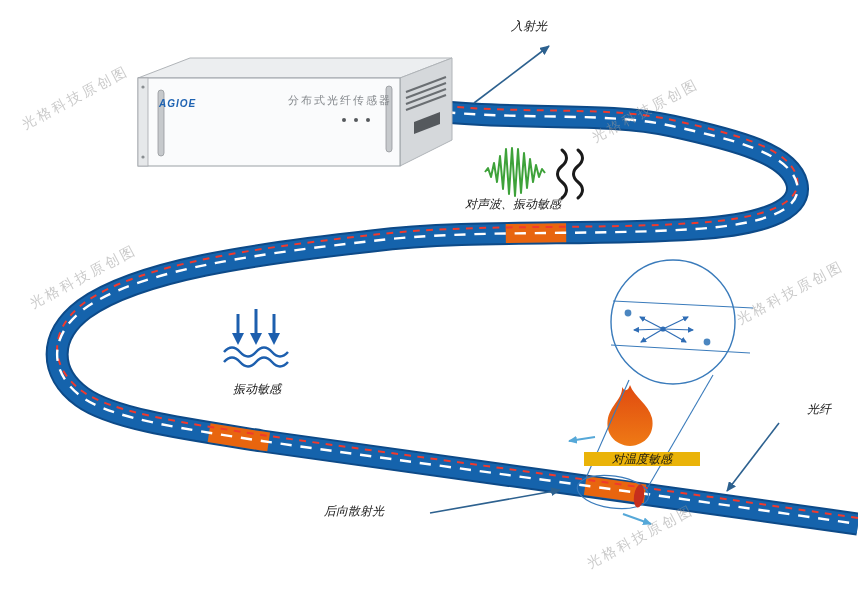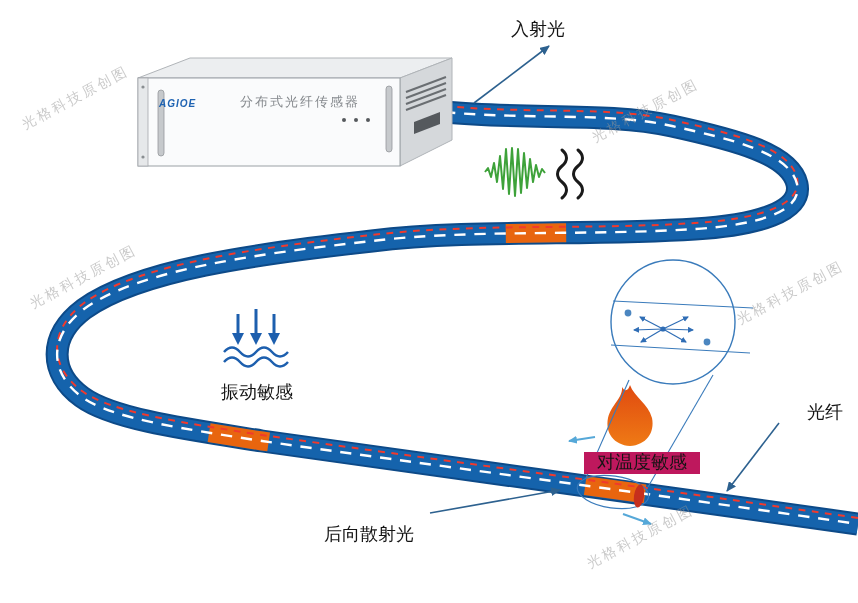--- a/index.html
+++ b/index.html
@@ -3,38 +3,39 @@
 <meta charset="utf-8">
 <style>
   html,body{margin:0;padding:0;}
   body{
     width:858px;height:603px;position:relative;background:#ffffff;
     font-family:"Liberation Sans","DejaVu Sans",sans-serif;overflow:hidden;
   }
   .stage{position:absolute;left:0;top:0;width:858px;height:603px;}
   svg{position:absolute;left:0;top:0;}
   .label{
-    position:absolute;color:#141414;font-size:18px;line-height:1.2;
+    position:absolute;color:#141414;font-size:12px;line-height:1.2;
     white-space:nowrap;
+    font-style:italic;
   }
   .label.center{text-align:center;white-space:normal;}
   .watermark{
     position:absolute;color:rgba(150,150,150,0.5);font-size:14px;
     letter-spacing:3px;transform:rotate(-28deg);transform-origin:left center;
     white-space:nowrap;pointer-events:none;
   }
   .brand{
     position:absolute;left:159px;top:82px;font-size:10px;font-weight:bold;
     font-style:italic;color:#1f63b2;letter-spacing:1px;margin-top:16px;
   }
   .device-name{
-    position:absolute;left:240px;top:93px;width:152px;text-align:left;
-    font-size:13px;color:#85898d;letter-spacing:2px;
+    position:absolute;left:240px;top:93px;width:152px;text-align:right;
+    font-size:11px;color:#85898d;letter-spacing:2px;
   }
-  .bg-white{background:#be185d;padding:0 2px;}
+  .bg-white{background:#eab308;padding:0 2px;}
 </style>
 </head>
 <body>
 
 <div class="stage">
 
   <svg width="858" height="603" viewBox="0 0 858 603">
     <defs>
       <marker id="mDark" markerUnits="userSpaceOnUse" markerWidth="10" markerHeight="9" refX="9" refY="4.5" orient="auto">
         <path d="M0,0 L10,4.5 L0,9 Z" fill="#2d618f"></path>
@@ -141,18 +142,19 @@
   <div class="watermark" style="left:23px;top:117px">光格科技原创图</div>
   <div class="watermark" style="left:593px;top:130px">光格科技原创图</div>
   <div class="watermark" style="left:31px;top:296px">光格科技原创图</div>
   <div class="watermark" style="left:738px;top:312px">光格科技原创图</div>
   <div class="watermark" style="left:588px;top:556px">光格科技原创图</div>
 
   <div class="brand">AGIOE</div>
   <div class="device-name">分布式光纤传感器</div>
 
   <div class="label" style="left:511px;top:19px">入射光</div>
+  <div class="label center" style="left:446px;top:197px;width:134px">对声波、振动敏感</div>
   <div class="label center" style="left:202px;top:382px;width:110px">振动敏感</div>
   <div class="label center bg-white" style="left:584px;top:452px;width:112px">对温度敏感</div>
   <div class="label" style="left:807px;top:402px">光纤</div>
-  <div class="label" style="left:324px;top:524px">后向散射光</div>
+  <div class="label" style="left:324px;top:504px">后向散射光</div>
 
 </div>
 
 </body></html>

